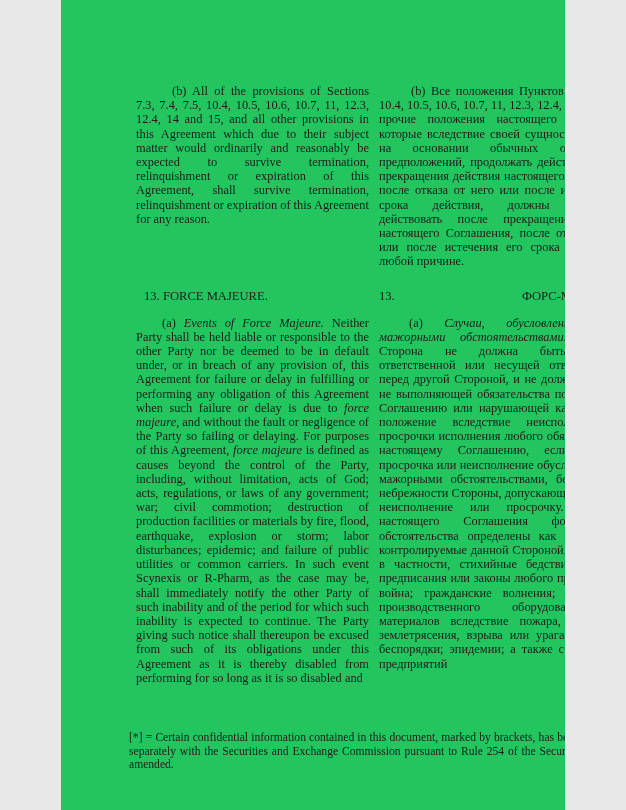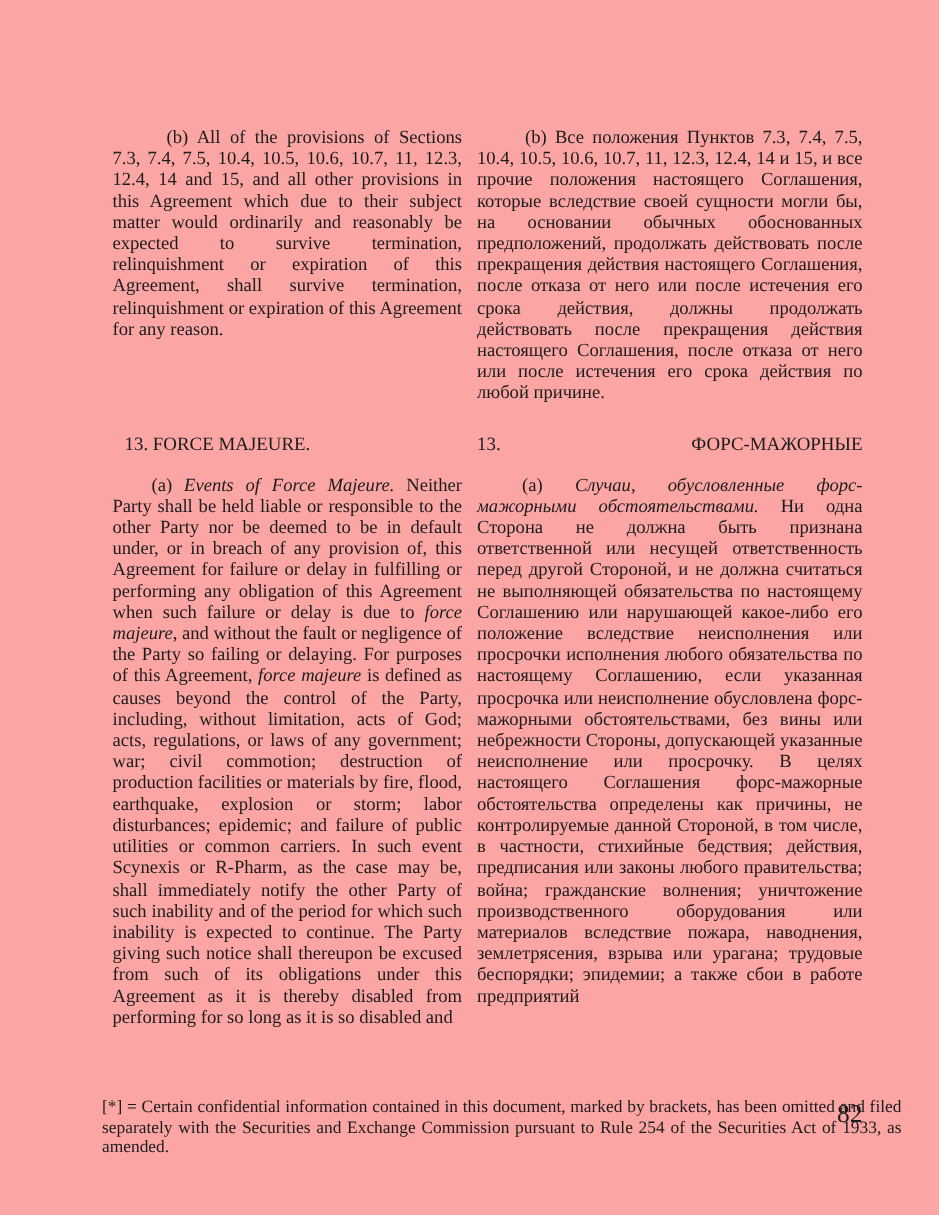--- a/index.html
+++ b/index.html
@@ -1,21 +1,21 @@
 <!DOCTYPE html>
 <html><head>
 <meta charset="utf-8">
 <style>
   html, body { margin: 0; padding: 0; background: #e8e8e8; }
   .page {
     position: relative;
-    width: 626px;
+    width: 504px;
     height: 810px;
     margin: 0 auto;
-    background: #fca5a5;
+    background: #22c55e;
     font-family: "Liberation Serif", "DejaVu Serif", serif;
     color: #1c1c1c;
     overflow: hidden;
   }
   .columns {
     position: absolute;
     left: 75px;
     top: 84px;
     display: grid;
     grid-template-columns: 233px 257px;

